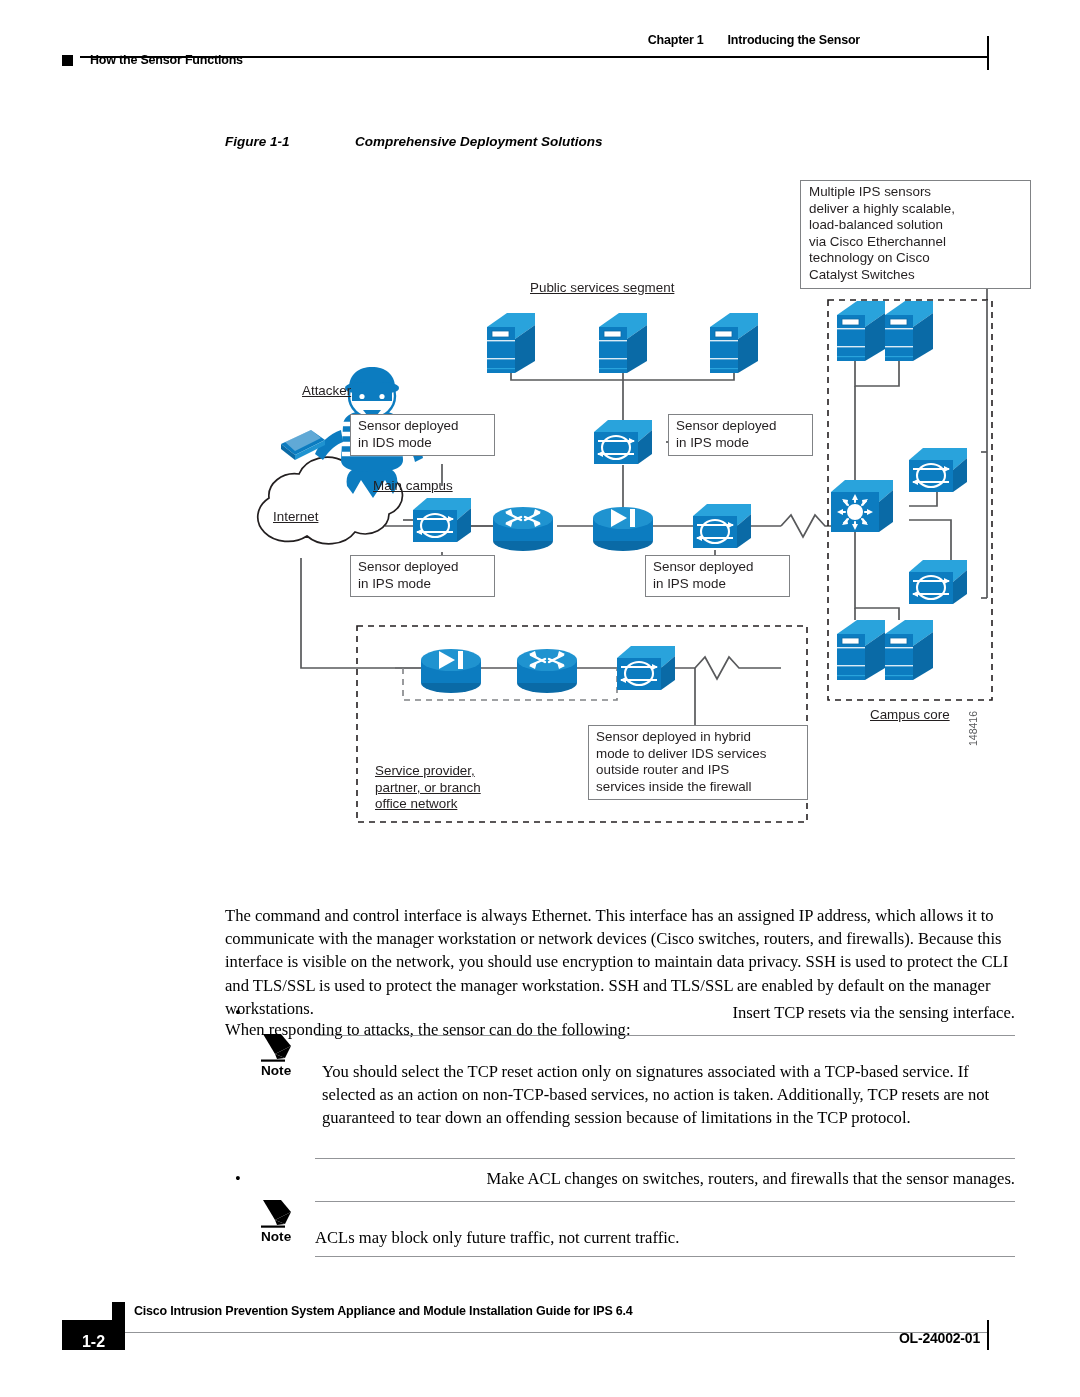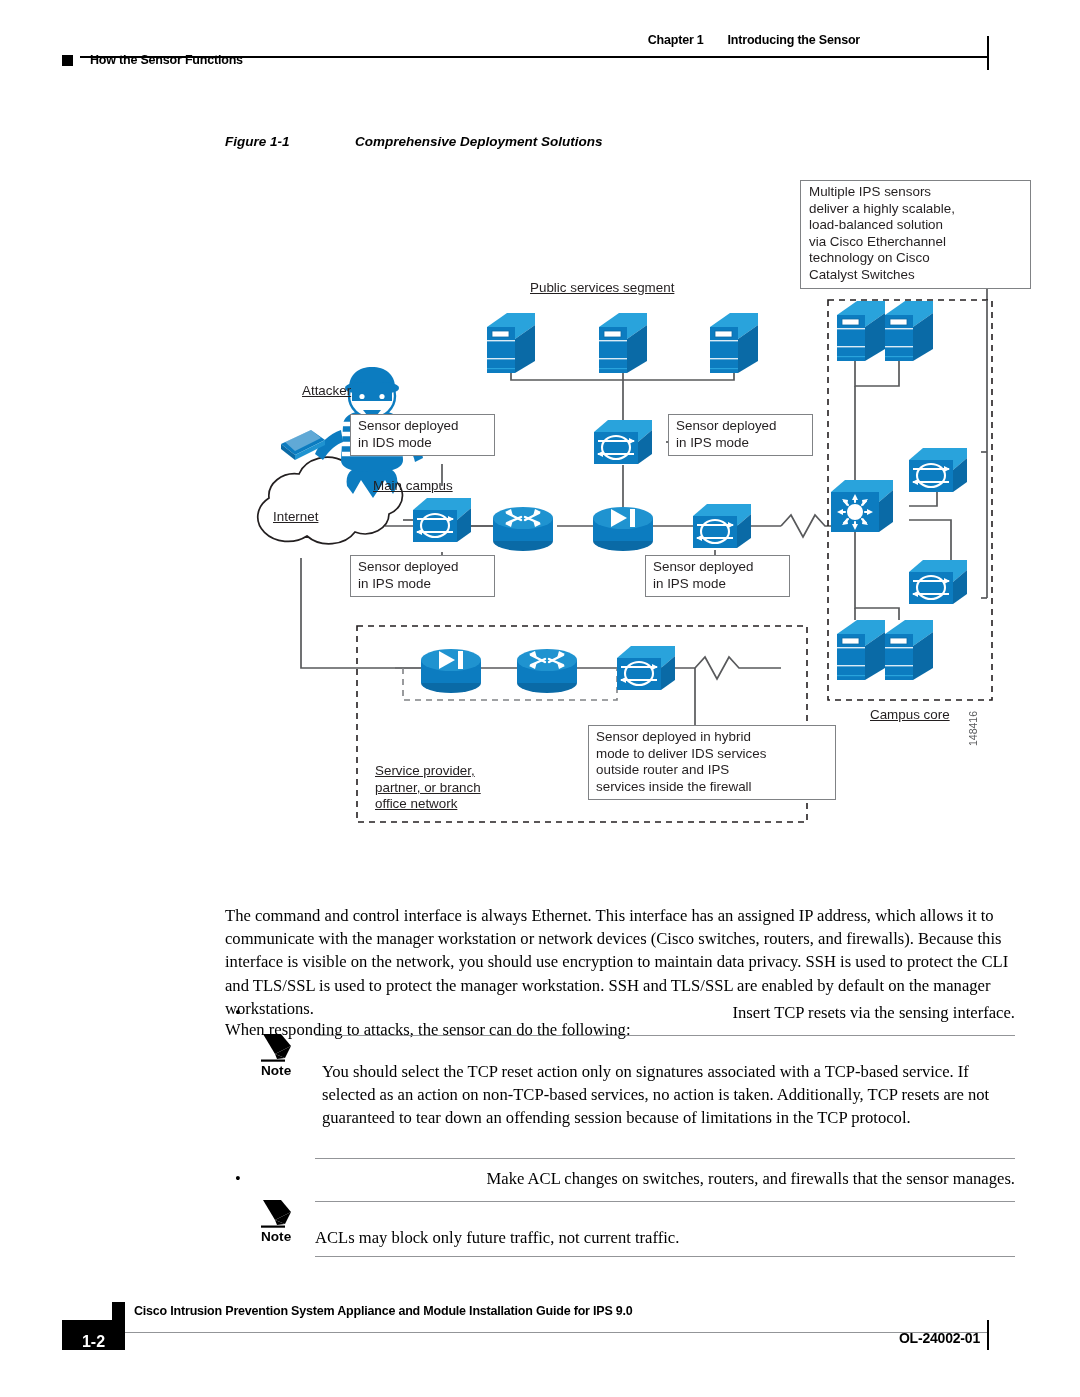--- a/index.html
+++ b/index.html
@@ -372,21 +372,21 @@
 
   <div class="callout" style="left:443px;top:246px;width:145px;">Sensor deployed
 in IPS mode</div>
 
   <div class="callout" style="left:125px;top:387px;width:145px;">Sensor deployed
 in IPS mode</div>
 
   <div class="callout" style="left:420px;top:387px;width:145px;">Sensor deployed
 in IPS mode</div>
 
-  <div class="callout" style="left:363px;top:557px;width:248px;">Sensor deployed in hybrid
+  <div class="callout" style="left:363px;top:557px;width:220px;">Sensor deployed in hybrid
 mode to deliver IDS services
 outside router and IPS
 services inside the firewall</div>
 
   <div class="fig-id">148416</div>
 </div>
 
 <div class="para" id="p1">The command and control interface is always Ethernet. This interface has an assigned IP address, which allows it to communicate with the manager workstation or network devices (Cisco switches, routers, and firewalls). Because this interface is visible on the network, you should use encryption to maintain data privacy. SSH is used to protect the CLI and TLS/SSL is used to protect the manager workstation. SSH and TLS/SSL are enabled by default on the manager workstations.</div>
 <div class="para" id="p2">When responding to attacks, the sensor can do the following:</div>
 
@@ -425,15 +425,15 @@
   <div class="ntext" style="top:28px;width:700px;">ACLs may block only future traffic, not current traffic.</div>
   <div class="nrule" style="left:90px;top:58px;width:700px;"></div>
 </div>
 
 <div id="footer">
   <div class="ftr-rule"></div>
   <div class="ftr-tick"></div>
   <div class="ftr-pagebox"></div>
   <div class="ftr-pagenum">1-2</div>
   <div class="ftr-sq"></div>
-  <div class="ftr-title">Cisco Intrusion Prevention System Appliance and Module Installation Guide for IPS 9.0</div>
+  <div class="ftr-title">Cisco Intrusion Prevention System Appliance and Module Installation Guide for IPS 6.4</div>
   <div class="ftr-doc">OL-24002-01</div>
 </div>
 
 </body></html>

